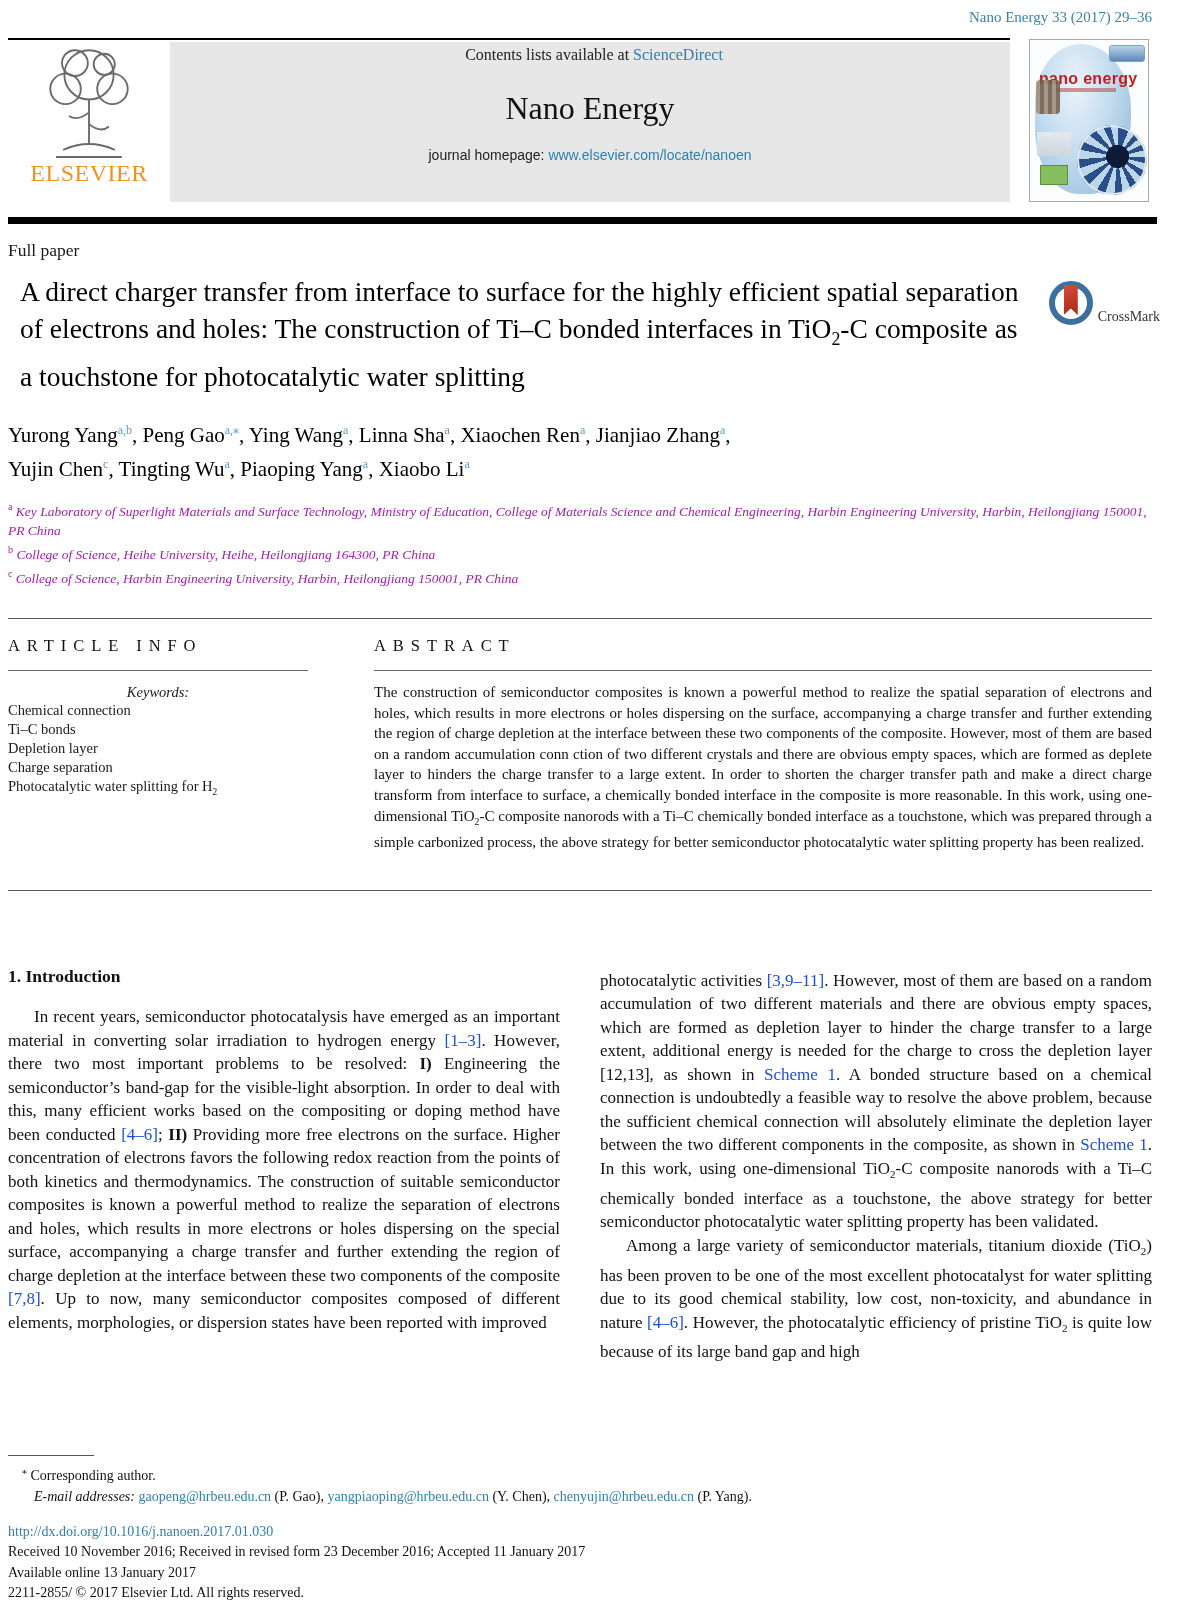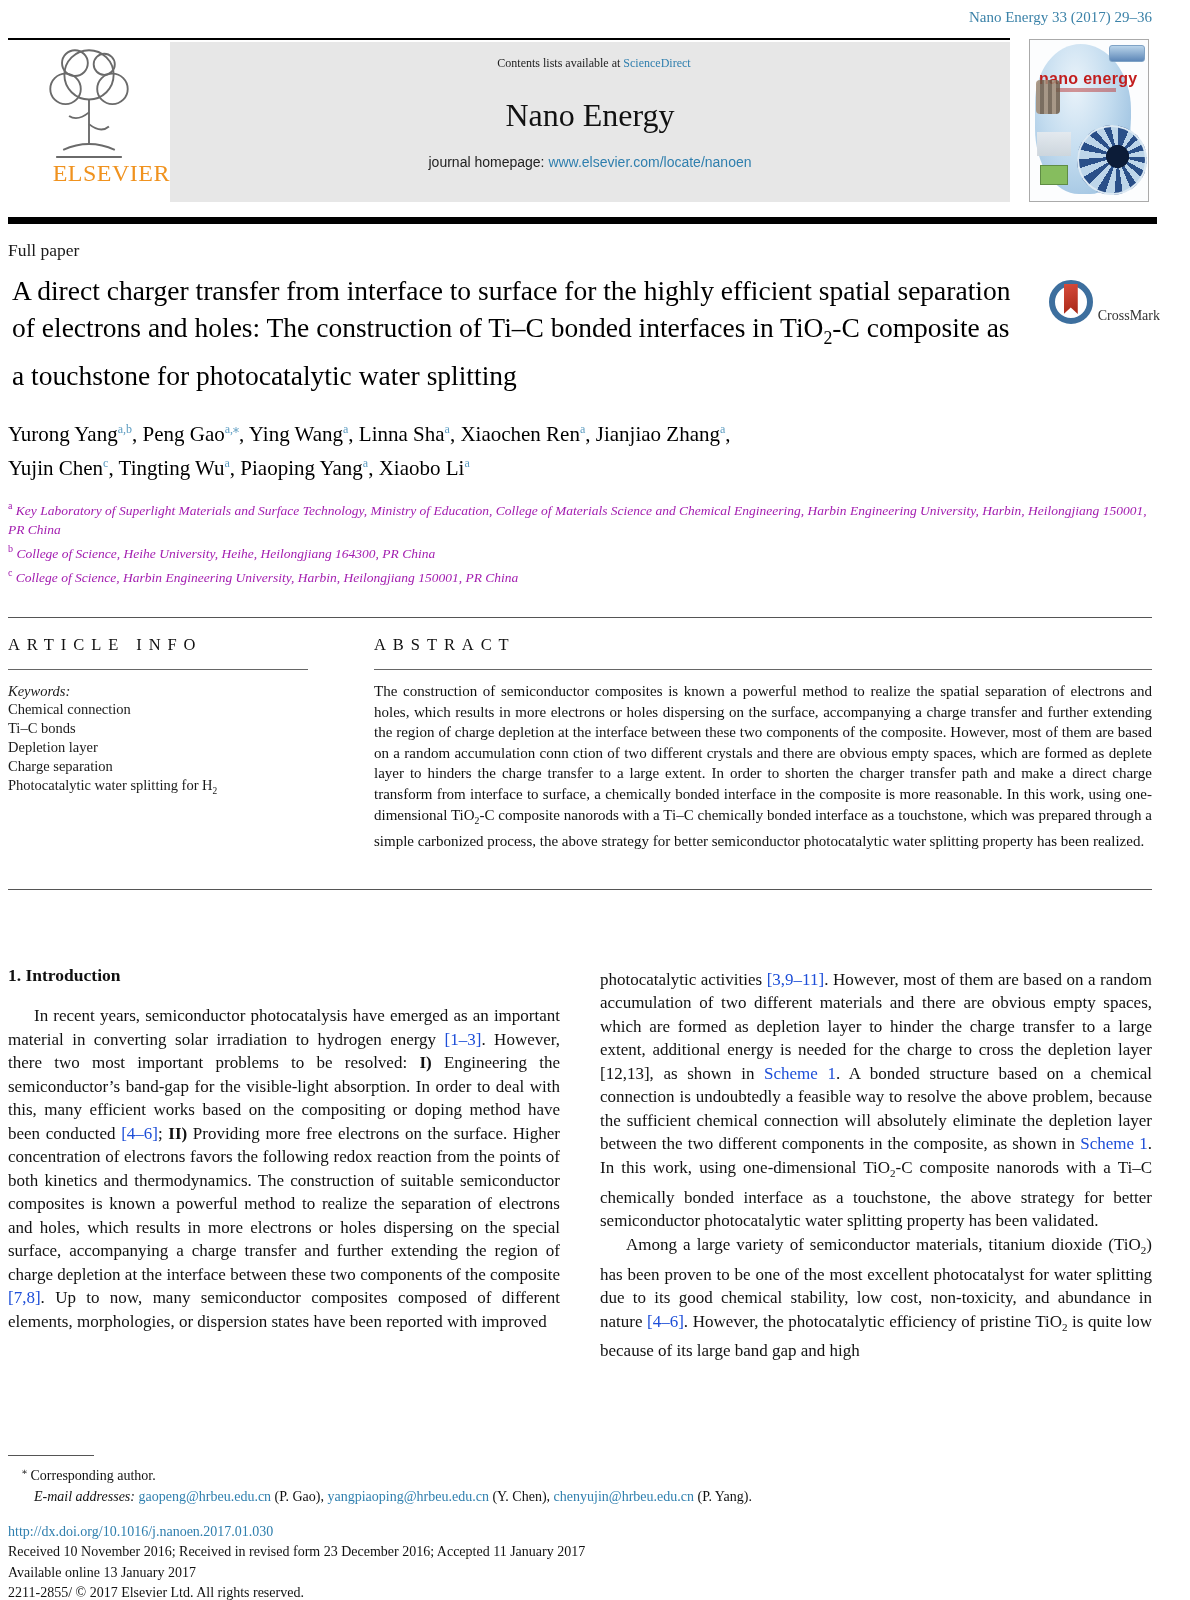--- a/index.html
+++ b/index.html
@@ -12,26 +12,26 @@
   .content { position:relative; margin:0 38px 0 8px; width:1144px; }
 
   
   .citation { padding-top:9px; text-align:right; font-size:15px; color:#3b82a8; }
 
   
   .top-rule { margin-top:12px; width:1002px; border-top:2px solid #000; }
   .header-band { position:relative; height:163px; }
   .logo-col { position:absolute; left:0; top:2px; width:162px; height:160px; text-align:center; }
   .logo-col svg { display:block; margin:0 auto; }
-  .elsevier-wordmark { font-size:24px; color:#f0921e; letter-spacing:0.5px; margin-top:-4px;text-align:right; }
+  .elsevier-wordmark { font-size:24px; color:#f0921e; letter-spacing:0.5px; margin-top:-4px; }
   .gray-box {
     position:absolute; left:162px; top:2px; width:840px; height:160px;
     background:#e7e7e7; text-align:center;
   }
-  .contents-line { margin-top:14px; font-size:12px; color:#222;padding-left:8px; }
+  .contents-line { margin-top:4px; font-size:16px; color:#222;padding-left:8px; }
   .link { color:#2f7fae; text-decoration:none; cursor:pointer; }
   .journal-title { margin-top:26px; font-size:32px; color:#111; }
   .homepage-line { margin-top:20px; font-family:"Liberation Sans","DejaVu Sans",sans-serif; font-size:14px; color:#222; }
 
   
   .cover {
     position:absolute; left:1029px; top:39px; width:120px; height:163px;
     border:1px solid #aaa; background:#fcfdfe; overflow:hidden; cursor:pointer;
   }
   .cover-blob { position:absolute; left:5px; top:4px; width:96px; height:150px;
@@ -53,21 +53,21 @@
     background:
       radial-gradient(circle at 58% 45%, #0c1c38 0 20%, rgba(12,28,56,0) 21%),
       repeating-conic-gradient(from 10deg at 58% 45%, #2a4f88 0deg 13deg, #bdd5e9 13deg 27deg);
     box-shadow:0 0 0 2px #dce9f3 inset; }
 
   .black-bar { margin-top:14px; width:1149px; height:7px; background:#000; }
 
   
   .type-label { margin-top:16px; font-size:17.5px; }
   .title-row { position:relative; margin-top:11px; }
-  h1.title { margin:4px; width:1000px; font-size:27.5px; font-weight:normal; line-height:37px; color:#000; }
+  h1.title { margin:12px; width:1000px; font-size:27.5px; font-weight:normal; line-height:37px; color:#000; }
   h1.title sub, .subsc { font-size:0.65em; }
 
   .crossmark { position:absolute; right:-8px; top:8px; display:flex; align-items:flex-end; gap:5px; cursor:pointer; }
   .cm-badge { width:44px; height:44px; border-radius:50%; background:#fff;
     border:6px solid #3d6f9e; position:relative; }
   .cm-ribbon { position:absolute; left:9px; top:-2px; width:14px; height:30px;
     background:linear-gradient(160deg,#d84c3c,#a62716);
     clip-path:polygon(0 0,100% 0,100% 100%,50% 78%,0 100%); }
   .cm-label { font-size:14px; color:#333; }
 
@@ -79,21 +79,21 @@
 
   .rule-full { border-top:1px solid #555; }
   .rule-mid { margin-top:30px; }
 
   
   .info-abstract { display:flex; padding:17px 0 22px 0; }
   .ia-left { width:300px; flex:none; }
   .ia-right { flex:1; margin-left:66px; }
   .section-heading { font-size:16.5px; letter-spacing:0.42em; color:#111; }
   .head-rule { margin-top:14px; border-top:1px solid #666; }
-  .kw-label { margin-top:13px; font-style:italic; font-size:14.5px; }
+  .kw-label { margin-top:13px; font-style:italic; font-size:14.5px;text-align:center; }
   .kw { font-size:14.5px; line-height:19px; }
   .abstract-text { margin-top:11px; font-size:15px; line-height:20.6px; text-align:justify; color:#111; }
 
   
   .body-cols { display:flex; margin-top:74px; }
   .col { width:552px; flex:none; font-size:17px; line-height:23.5px; text-align:justify;
     hyphens:auto; -webkit-hyphens:auto; color:#111; }
   .col-left { margin-right:40px; }
   .col-right { padding-top:4px; }
   .col h2 { margin:0 0 17px 0; font-size:17.5px; font-weight:bold; }

